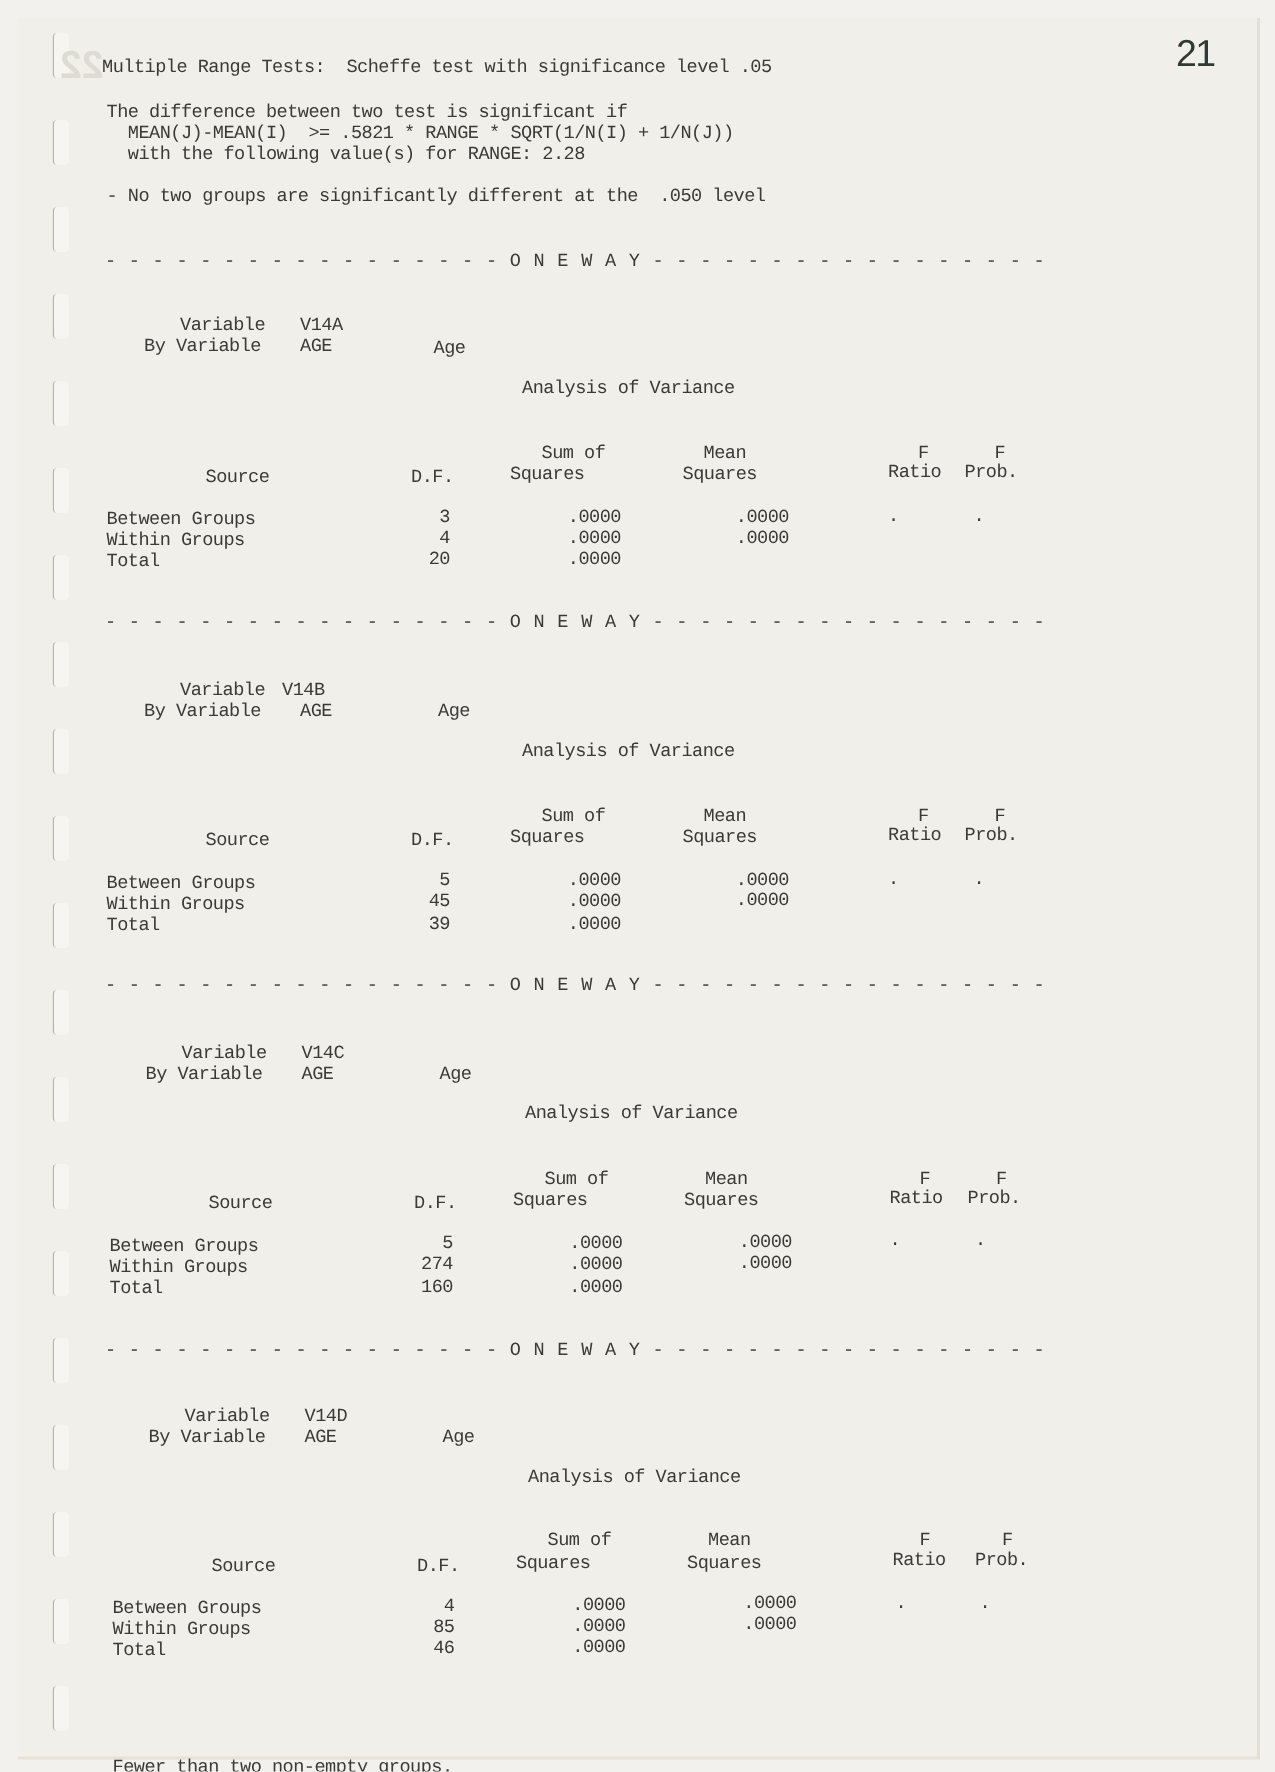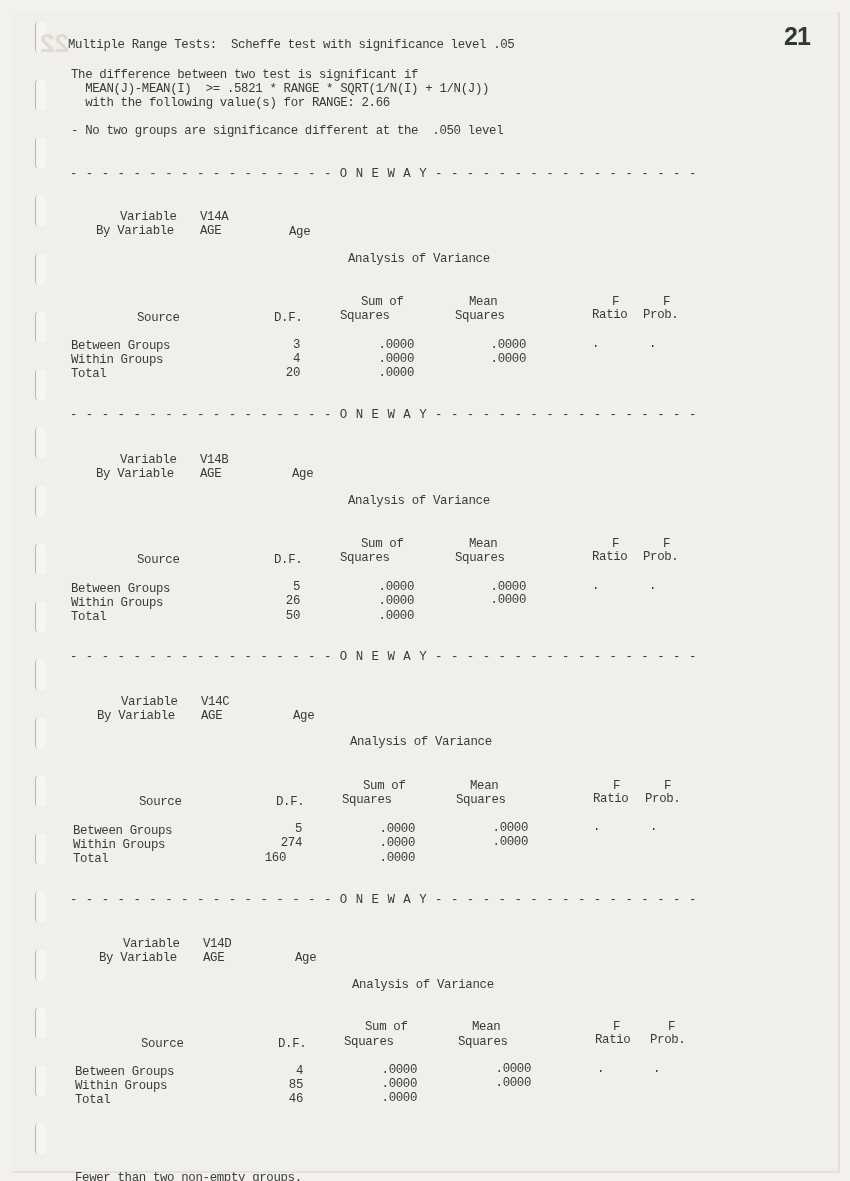--- a/index.html
+++ b/index.html
@@ -20,21 +20,21 @@
     border-radius: 3px;
     background: #f6f5f2;
   }
   .ghost22 {
     position: absolute; left: 40px; top: 28px; font-size: 26px; font-weight: bold;
     color: #dedbd4; font-family: "Liberation Sans", sans-serif;
     transform: scaleX(-1);
   }
   .pagenum {
     position: absolute; left: 784px; top: 22px;
-    font-family: "Liberation Sans", sans-serif; font-weight: bold; font-size: 25px;
+    font-family: "Liberation Sans", sans-serif; font-weight: normal; font-size: 25px;
     color: #2f3a36; letter-spacing: -1px;
   }
   .t {
     position: absolute; white-space: pre; font-size: 12.4px; color: #3a3a38;
     line-height: 14px; letter-spacing: -0.35px;
   }
   .num { text-align: right; }
   .dots { letter-spacing: 0.5px; }
 </style>
 </head>
@@ -63,22 +63,22 @@
 <div class="hole" style="top:1066px"></div>
 <div class="hole" style="top:1124px"></div>
 
 <div class="ghost22">22</div>
 
 <div class="pagenum">21</div>
 
 <div class="t" style="left:68px;top:38px">Multiple Range Tests:  Scheffe test with significance level .05</div>
 <div class="t" style="left:71px;top:68px">The difference between two test is significant if</div>
 <div class="t" style="left:71px;top:82px">  MEAN(J)-MEAN(I)  &gt;= .5821 * RANGE * SQRT(1/N(I) + 1/N(J))</div>
-<div class="t" style="left:71px;top:96px">  with the following value(s) for RANGE: 2.66</div>
-<div class="t" style="left:71px;top:124px">- No two groups are significance different at the  .050 level</div>
+<div class="t" style="left:71px;top:96px">  with the following value(s) for RANGE: 2.28</div>
+<div class="t" style="left:71px;top:124px">- No two groups are significantly different at the  .050 level</div>
 
 <div class="t dots" style="left:70px;top:167px">- - - - - - - - - - - - - - - - - O N E W A Y - - - - - - - - - - - - - - - - -</div>
 <div class="t" style="left:120px;top:210px">Variable</div>
 <div class="t" style="left:200px;top:210px">V14A</div>
 <div class="t" style="left:96px;top:224px">By Variable</div>
 <div class="t" style="left:200px;top:224px">AGE</div>
 <div class="t" style="left:289px;top:225px">Age</div>
 <div class="t" style="left:348px;top:252px">Analysis of Variance</div>
 <div class="t" style="left:361px;top:295px">Sum of</div>
 <div class="t" style="left:469px;top:295px">Mean</div>
@@ -99,21 +99,21 @@
 <div class="t" style="left:71px;top:353px">Within Groups</div>
 <div class="t num" style="left:260px;top:352px;width:40px">4</div>
 <div class="t num" style="left:350px;top:352px;width:64px">.0000</div>
 <div class="t num" style="left:462px;top:352px;width:64px">.0000</div>
 <div class="t" style="left:71px;top:367px">Total</div>
 <div class="t num" style="left:260px;top:366px;width:40px">20</div>
 <div class="t num" style="left:350px;top:366px;width:64px">.0000</div>
 
 <div class="t dots" style="left:70px;top:408px">- - - - - - - - - - - - - - - - - O N E W A Y - - - - - - - - - - - - - - - - -</div>
 <div class="t" style="left:120px;top:453px">Variable</div>
-<div class="t" style="left:200px;top:453px">V14B</div>
+<div class="t" style="left:188px;top:453px">V14B</div>
 <div class="t" style="left:96px;top:467px">By Variable</div>
 <div class="t" style="left:200px;top:467px">AGE</div>
 <div class="t" style="left:292px;top:467px">Age</div>
 <div class="t" style="left:348px;top:494px">Analysis of Variance</div>
 <div class="t" style="left:361px;top:537px">Sum of</div>
 <div class="t" style="left:469px;top:537px">Mean</div>
 <div class="t" style="left:612px;top:537px">F</div>
 <div class="t" style="left:663px;top:537px">F</div>
 <div class="t" style="left:137px;top:553px">Source</div>
 <div class="t" style="left:274px;top:553px">D.F.</div>
@@ -121,25 +121,25 @@
 <div class="t" style="left:455px;top:551px">Squares</div>
 <div class="t" style="left:592px;top:550px">Ratio</div>
 <div class="t" style="left:643px;top:550px">Prob.</div>
 <div class="t" style="left:71px;top:582px">Between Groups</div>
 <div class="t num" style="left:260px;top:580px;width:40px">5</div>
 <div class="t num" style="left:350px;top:580px;width:64px">.0000</div>
 <div class="t num" style="left:462px;top:580px;width:64px">.0000</div>
 <div class="t" style="left:592px;top:579px">.</div>
 <div class="t" style="left:649px;top:579px">.</div>
 <div class="t" style="left:71px;top:596px">Within Groups</div>
-<div class="t num" style="left:260px;top:594px;width:40px">26</div>
+<div class="t num" style="left:260px;top:594px;width:40px">45</div>
 <div class="t num" style="left:350px;top:594px;width:64px">.0000</div>
 <div class="t num" style="left:462px;top:593px;width:64px">.0000</div>
 <div class="t" style="left:71px;top:610px">Total</div>
-<div class="t num" style="left:260px;top:609px;width:40px">50</div>
+<div class="t num" style="left:260px;top:609px;width:40px">39</div>
 <div class="t num" style="left:350px;top:609px;width:64px">.0000</div>
 
 <div class="t dots" style="left:70px;top:650px">- - - - - - - - - - - - - - - - - O N E W A Y - - - - - - - - - - - - - - - - -</div>
 <div class="t" style="left:121px;top:695px">Variable</div>
 <div class="t" style="left:201px;top:695px">V14C</div>
 <div class="t" style="left:97px;top:709px">By Variable</div>
 <div class="t" style="left:201px;top:709px">AGE</div>
 <div class="t" style="left:293px;top:709px">Age</div>
 <div class="t" style="left:350px;top:735px">Analysis of Variance</div>
 <div class="t" style="left:363px;top:779px">Sum of</div>
@@ -156,21 +156,21 @@
 <div class="t num" style="left:262px;top:822px;width:40px">5</div>
 <div class="t num" style="left:351px;top:822px;width:64px">.0000</div>
 <div class="t num" style="left:464px;top:821px;width:64px">.0000</div>
 <div class="t" style="left:593px;top:820px">.</div>
 <div class="t" style="left:650px;top:820px">.</div>
 <div class="t" style="left:73px;top:838px">Within Groups</div>
 <div class="t num" style="left:262px;top:836px;width:40px">274</div>
 <div class="t num" style="left:351px;top:836px;width:64px">.0000</div>
 <div class="t num" style="left:464px;top:835px;width:64px">.0000</div>
 <div class="t" style="left:73px;top:852px">Total</div>
-<div class="t num" style="left:246px;top:851px;width:40px">160</div>
+<div class="t num" style="left:262px;top:851px;width:40px">160</div>
 <div class="t num" style="left:351px;top:851px;width:64px">.0000</div>
 
 <div class="t dots" style="left:70px;top:893px">- - - - - - - - - - - - - - - - - O N E W A Y - - - - - - - - - - - - - - - - -</div>
 <div class="t" style="left:123px;top:937px">Variable</div>
 <div class="t" style="left:203px;top:937px">V14D</div>
 <div class="t" style="left:99px;top:951px">By Variable</div>
 <div class="t" style="left:203px;top:951px">AGE</div>
 <div class="t" style="left:295px;top:951px">Age</div>
 <div class="t" style="left:352px;top:978px">Analysis of Variance</div>
 <div class="t" style="left:365px;top:1020px">Sum of</div>

